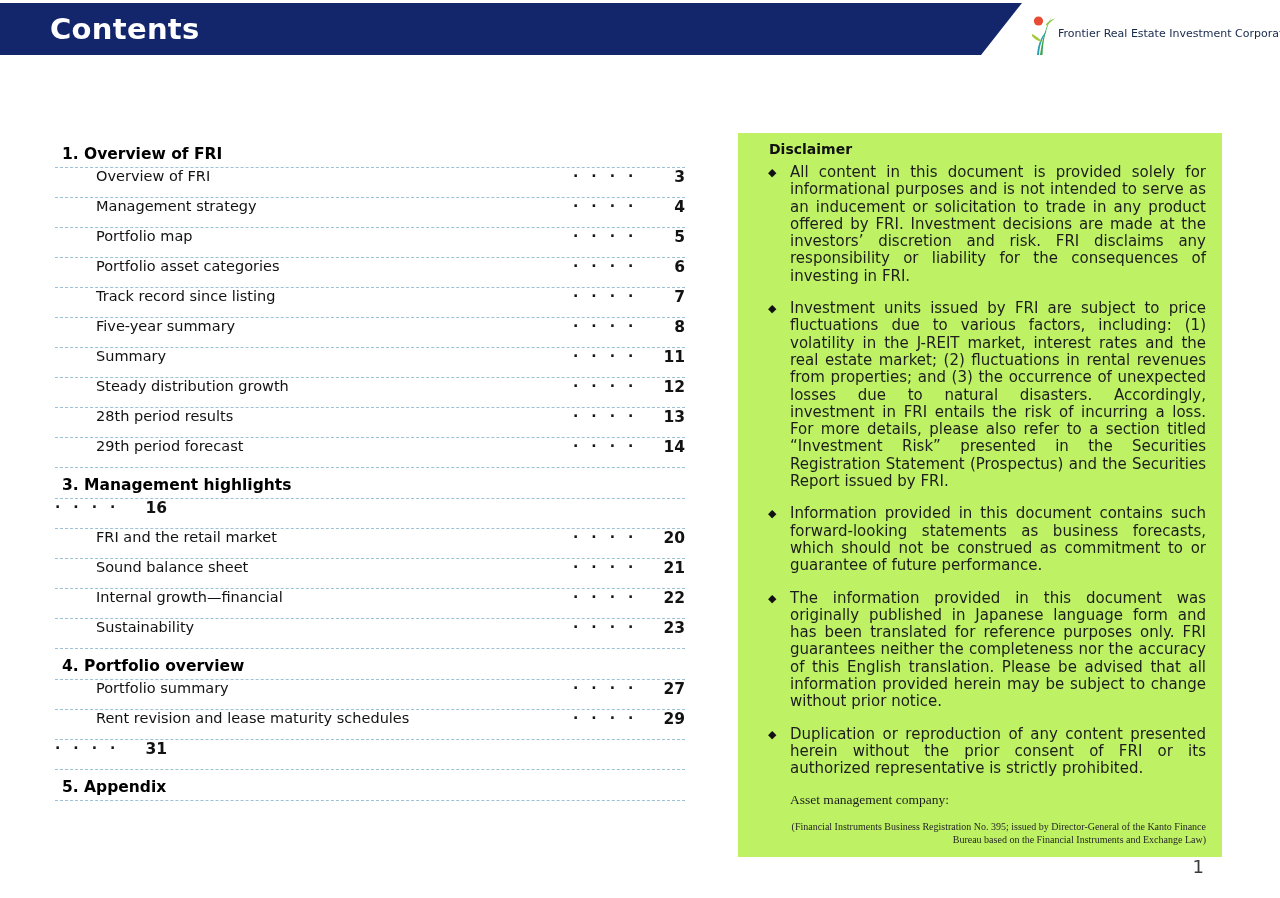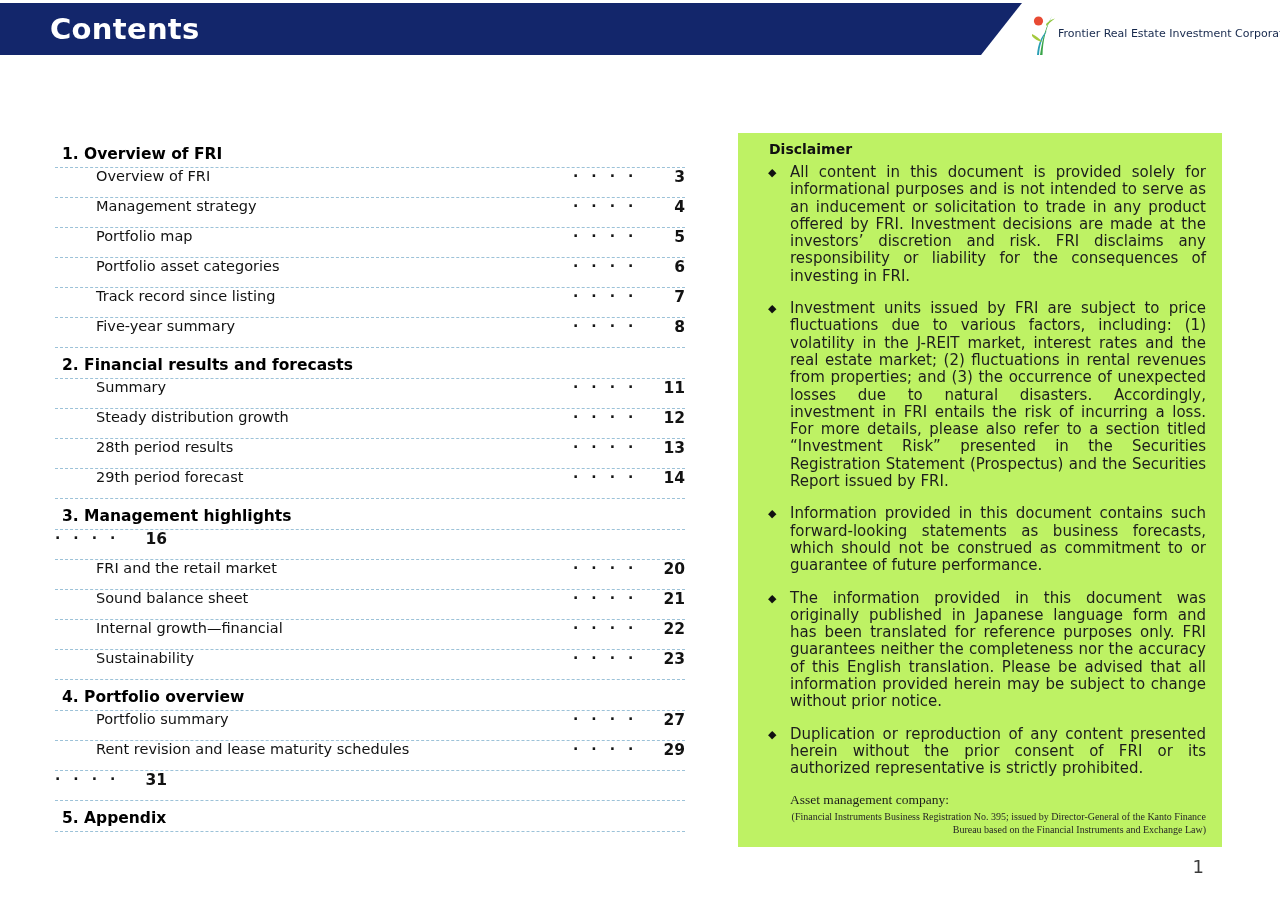--- a/index.html
+++ b/index.html
@@ -49,21 +49,21 @@
   .disclaimer-title{ font-weight:bold; font-size:14px; margin:0 0 7px 1px; color:#111; }
   .bullet{ display:flex; margin-bottom:15px; }
   .bullet-marker{ width:22px; font-size:11px; padding-top:2px; color:#111; flex:none; }
   .bullet-text{
     flex:1; text-align:justify; font-size:15px; line-height:17.3px; color:#1d1d1d;
   }
   .amc{ margin-top:-1px;font-family:Liberation Serif, serif; }
   .amc-label{ font-size:13.5px; padding-left:22px; color:#1d1d1d; }
   .amc-company{ font-size:13.5px; text-align:right; margin-top:2px; color:#1d1d1d; }
   .amc-note{
-    font-size:10px; line-height:13.5px; text-align:right; color:#262626; margin-top:2px;
+    font-size:10px; line-height:13.5px; text-align:right; color:#262626; margin-top:12px;
   }
   
   .footer-page{ position:absolute; top:856px; right:76px; font-size:18px; color:#3a3a3a; }
 </style>
 </head>
 <body>
 
 <div class="header-band">
   <div class="header-title">Contents</div>
 </div>
@@ -104,21 +104,20 @@
     <div class="toc-row">
       <span class="toc-label">Track record since listing</span>
       <span class="toc-leader">····</span>
       <span class="toc-page">7</span>
     </div>
     <div class="toc-row">
       <span class="toc-label">Five-year summary</span>
       <span class="toc-leader">····</span>
       <span class="toc-page">8</span>
     </div>
-    <div class="toc-section">2. Financial results and forecasts</div>
     <div class="toc-row">
       <span class="toc-label">Summary</span>
       <span class="toc-leader">····</span>
       <span class="toc-page">11</span>
     </div>
     <div class="toc-row">
       <span class="toc-label">Steady distribution growth</span>
       <span class="toc-leader">····</span>
       <span class="toc-page">12</span>
     </div>

